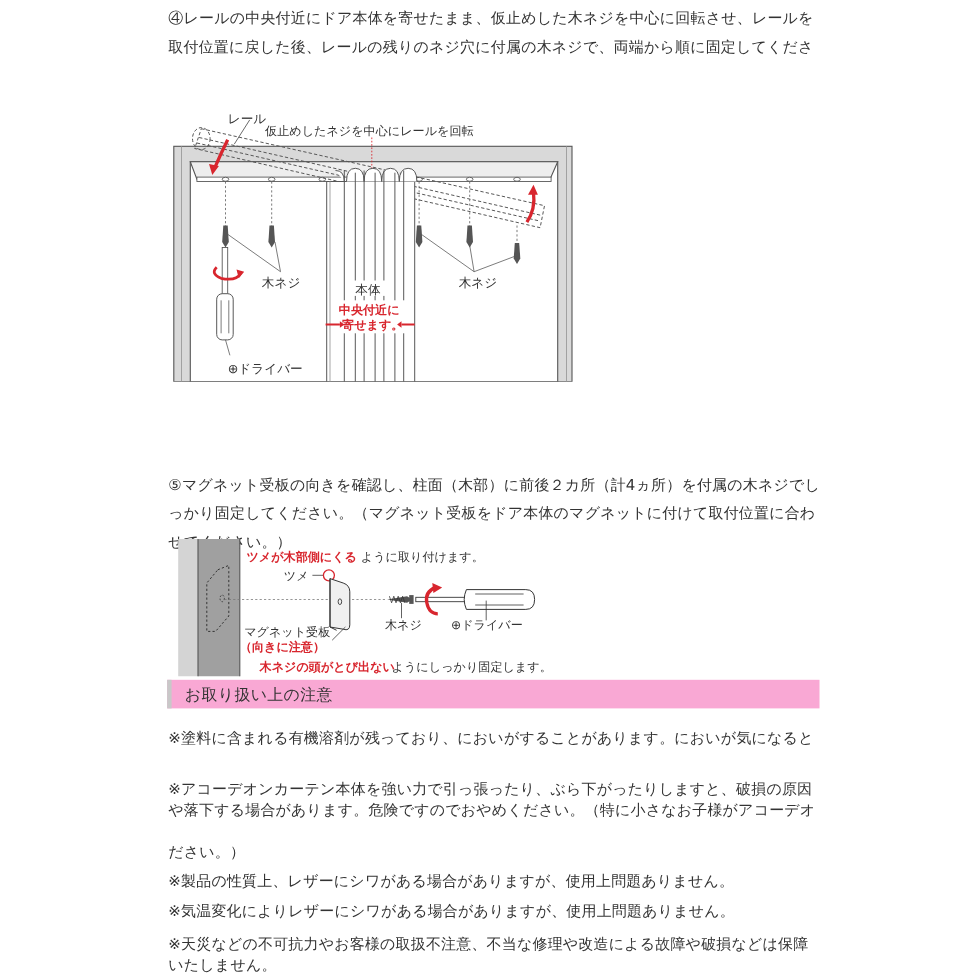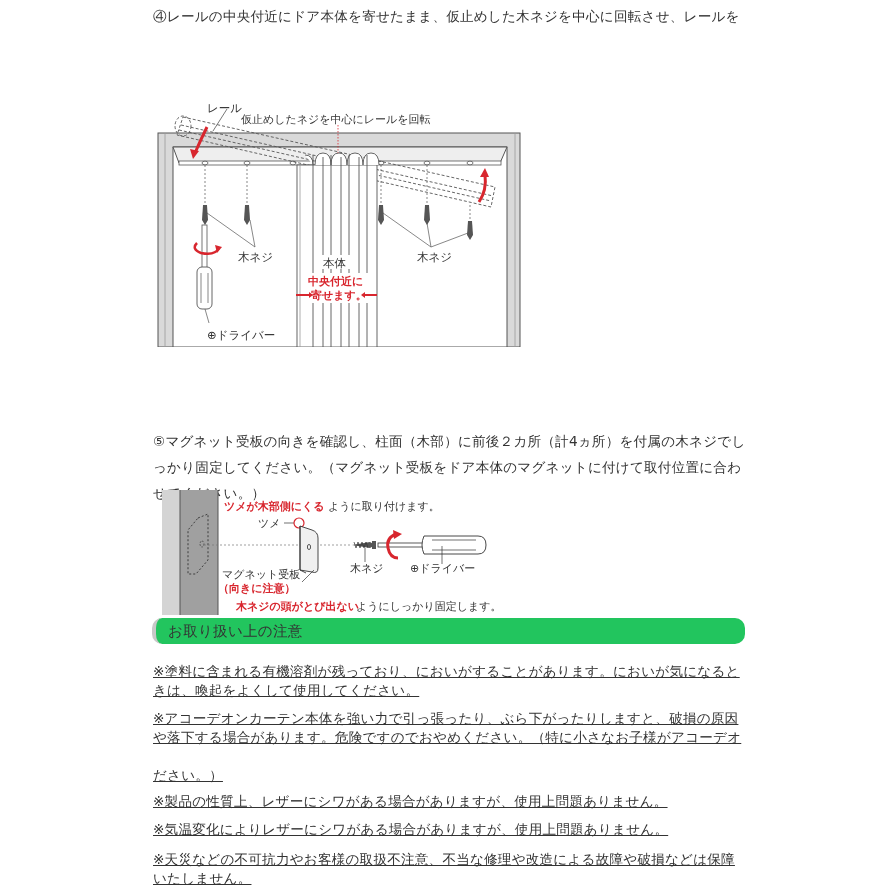--- a/index.html
+++ b/index.html
@@ -10,41 +10,39 @@
     }
     .para {
       position: absolute; left: 153px; width: 595px;
       font-size: 13.6px; line-height: 26px; letter-spacing: 0.2px;
       margin: 0;
     }
     .note {
       position: absolute; left: 153px; width: 595px;
       font-size: 13.6px; line-height: 19px; letter-spacing: 0.2px;
       margin: 0;
-      text-decoration: underline;
     }
     .fig { position: absolute; }
     .section-head {
       position: absolute; left: 152px; top: 618px; width: 593px; height: 26px;
-      background: #22c55e; border-left: 4px solid #c8c8c8;
+      background: #f9a8d4; border-left: 4px solid #c8c8c8;
       box-sizing: border-box;
-      border-radius: 10px;
     }
     .section-head span {
       position: absolute; left: 12px; top: 4px;
       font-size: 14.5px; color: #333333; letter-spacing: 0.3px;
     }
     svg text { font-family: "DejaVu Sans", "Liberation Sans", sans-serif; }
   </style>
 </head>
 <body>
 
 <p class="para" style="top:4px;font-family:Liberation Serif, serif;">
   <span>④レールの中央付近にドア本体を寄せたまま、仮止めした木ネジを中心に回転させ、レールを</span><br>
-  <br>
+  <span>取付位置に戻した後、レールの残りのネジ穴に付属の木ネジで、両端から順に固定してくださ</span><br>
 </p>
 
 <svg class="fig" style="left:155px; top:95px;" width="370" height="252" viewBox="0 0 370 252">
 
   <rect x="3" y="38" width="362" height="214" fill="#d9d9d9" stroke="#555" stroke-width="1"></rect>
   <rect x="18" y="52" width="334" height="200" fill="#ffffff" stroke="#555" stroke-width="1"></rect>
   <line x1="10" y1="38" x2="10" y2="252" stroke="#999" stroke-width="0.8"></line>
   <line x1="360" y1="38" x2="360" y2="252" stroke="#999" stroke-width="0.8"></line>
 
   <polygon points="18,52 352,52 345,68 24,68" fill="#eeeeee" stroke="#555" stroke-width="1"></polygon>
@@ -191,21 +189,20 @@
   <text x="76" y="120" font-size="11" font-weight="bold" fill="#d8262e">木ネジの頭がとび出ない</text>
   <text x="196" y="120" font-size="11" fill="#333">ようにしっかり固定します。</text>
 </svg>
 
 <div class="section-head">
   <span>お取り扱い上の注意</span>
 </div>
 
 <p class="note" style="top:662px;">
   <span>※塗料に含まれる有機溶剤が残っており、においがすることがあります。においが気になると</span><br>
-  <span>きは、喚起をよくして使用してください。</span>
 </p>
 <p class="note" style="top:709px;">
   <span>※アコーデオンカーテン本体を強い力で引っ張ったり、ぶら下がったりしますと、破損の原因</span><br>
   <span>や落下する場合があります。危険ですのでおやめください。（特に小さなお子様がアコーデオ</span><br>
   <br>
   <span>ださい。）</span>
 </p>
 <p class="note" style="top:792px;">
   <span>※製品の性質上、レザーにシワがある場合がありますが、使用上問題ありません。</span>
 </p>

